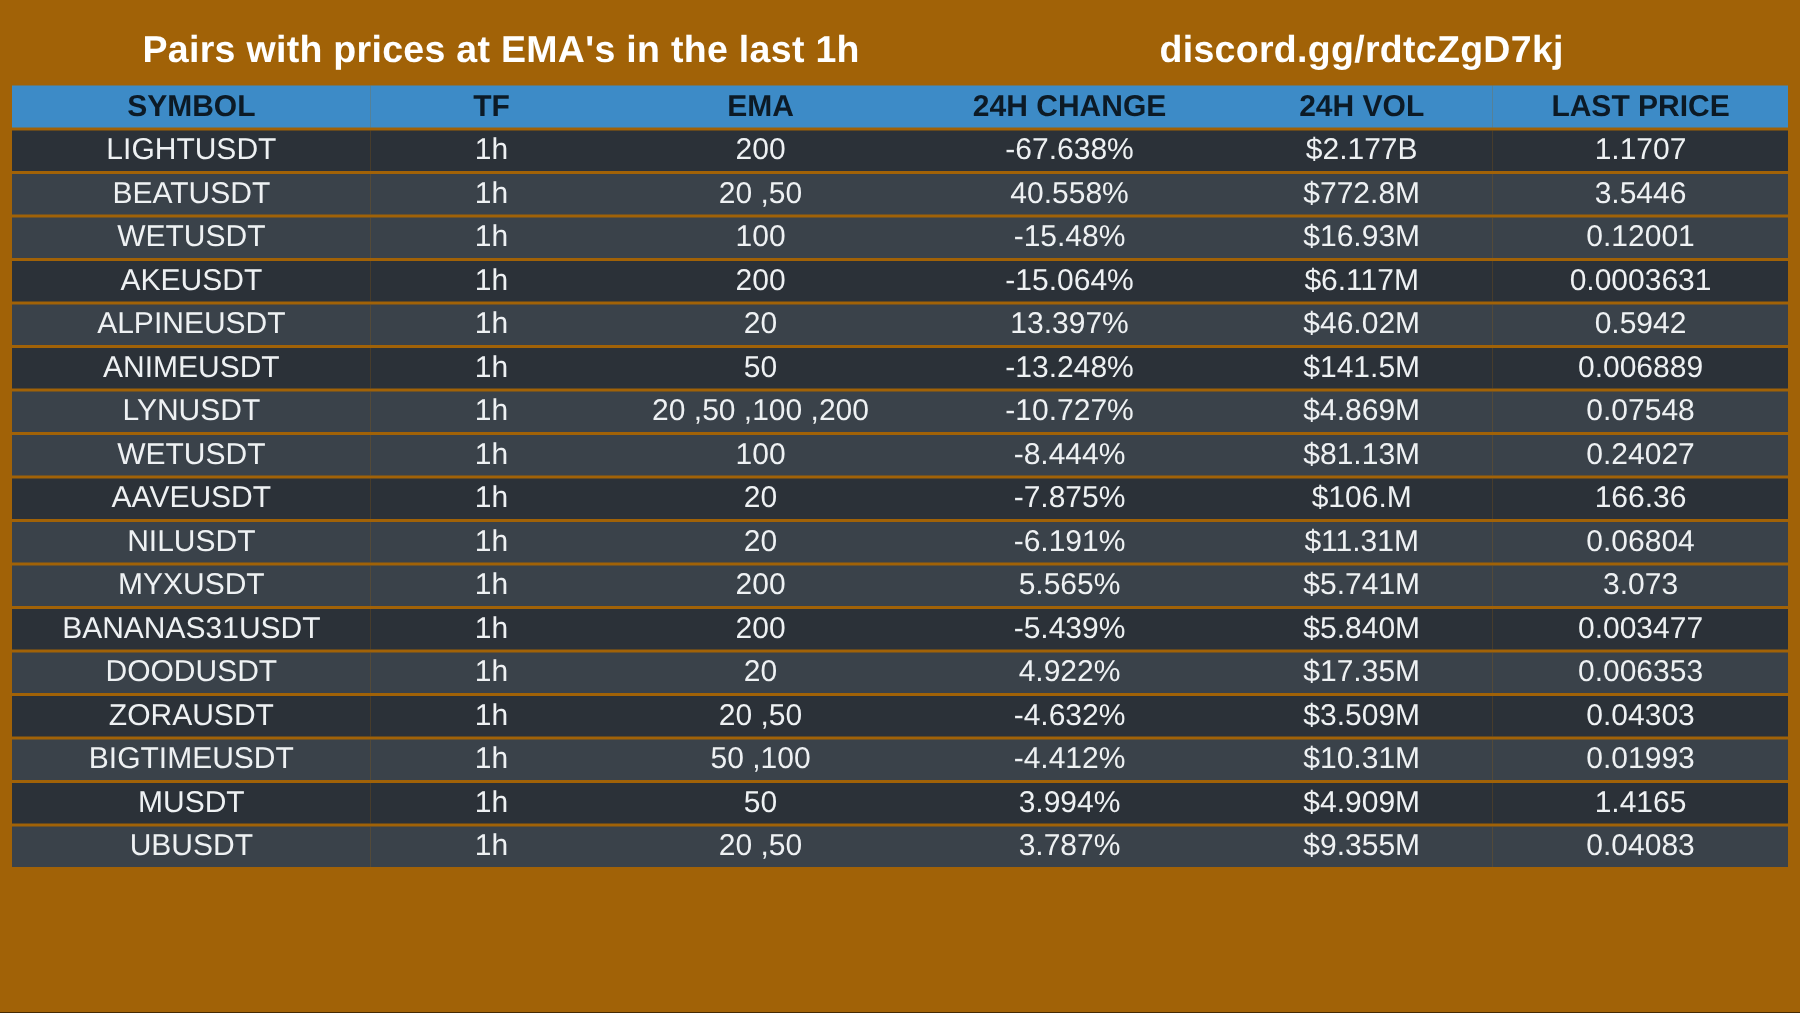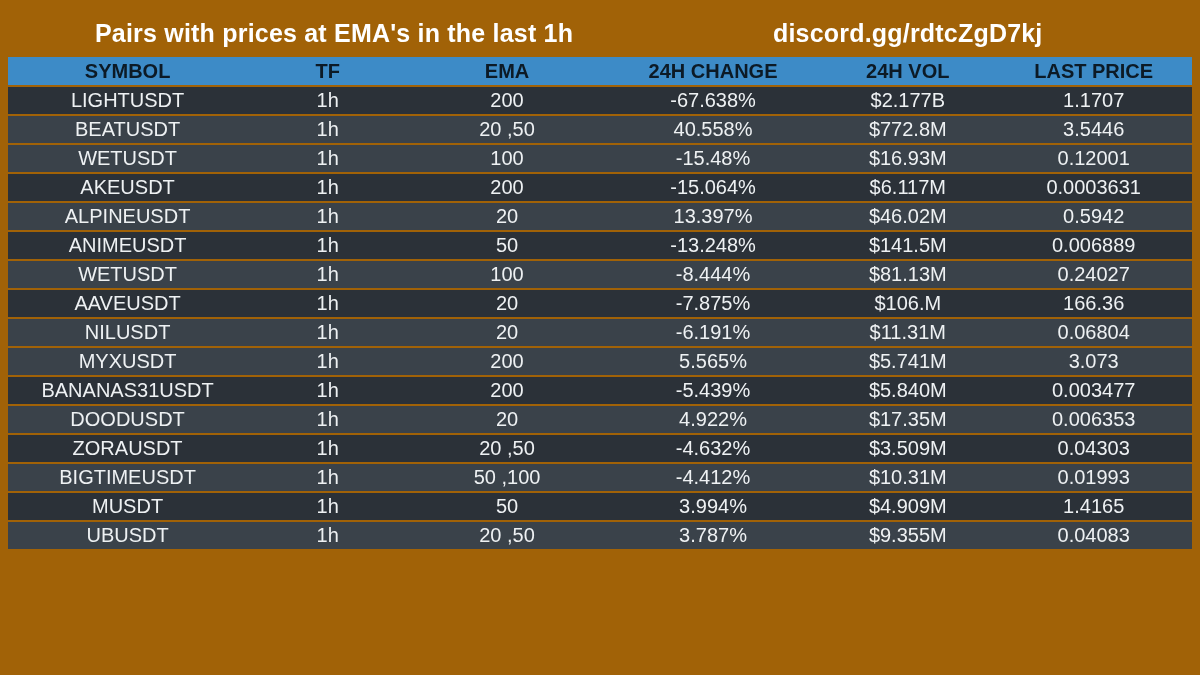--- a/index.html
+++ b/index.html
@@ -129,20 +129,28 @@
         </tr>
         <tr class="row-dark">
           <td>ANIMEUSDT</td>
           <td>1h</td>
           <td>50</td>
           <td>-13.248%</td>
           <td>$141.5M</td>
           <td>0.006889</td>
         </tr>
         <tr class="row-light">
+          <td>LYNUSDT</td>
+          <td>1h</td>
+          <td>20 ,50 ,100 ,200</td>
+          <td>-10.727%</td>
+          <td>$4.869M</td>
+          <td>0.07548</td>
+        </tr>
+        <tr class="row-light">
           <td>WETUSDT</td>
           <td>1h</td>
           <td>100</td>
           <td>-8.444%</td>
           <td>$81.13M</td>
           <td>0.24027</td>
         </tr>
         <tr class="row-dark">
           <td>AAVEUSDT</td>
           <td>1h</td>

